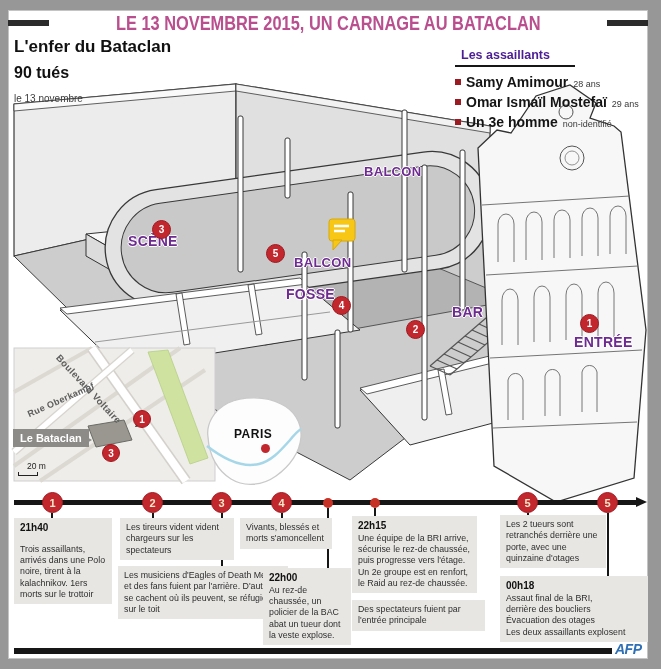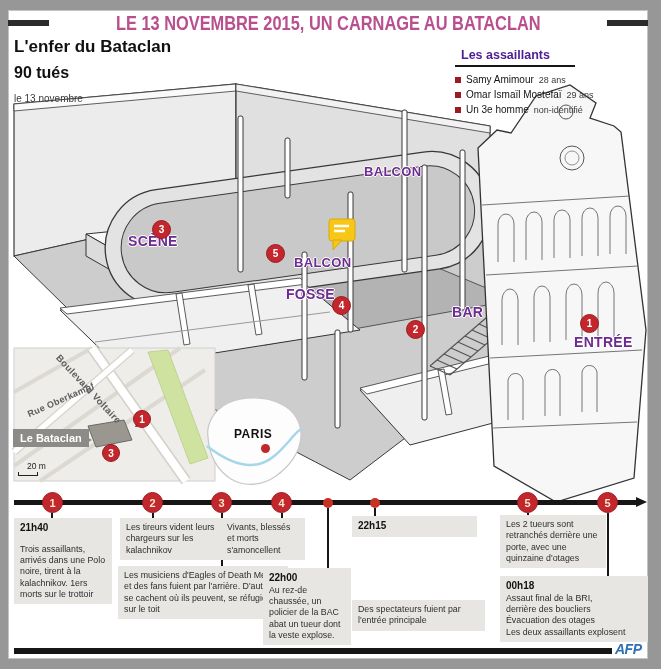--- a/index.html
+++ b/index.html
@@ -24,21 +24,21 @@
   .subtitle{left:14px;top:37px;font-size:17px;font-weight:bold;color:#111;}
   .toll{left:14px;top:64px;font-size:16px;font-weight:bold;color:#111;}
   .tolldate{left:14px;top:93px;font-size:10px;color:#3c3c3c;}
 
   
   .assail{left:455px;top:48px;width:195px;}
   .assail .hd{font-size:12.5px;font-weight:bold;color:#4c1d95;margin-left:6px;}
   .assail .rule{width:120px;height:2px;background:#161616;margin:3px 0 7px 0;}
   .arow{display:flex;align-items:baseline;gap:5px;margin-bottom:4px;}
   .arow .sq{width:6px;height:6px;background:#9c1b22;flex:none;align-self:center;}
-  .arow .nm{font-size:10px;font-weight:normal;color:#141414;}
+  .arow .nm{font-size:14px;font-weight:bold;color:#141414;}
   .arow .dt{font-size:9px;color:#3a3a3a;}
 
   
   .vlabel{color:#6d2a90;font-weight:bold;letter-spacing:.3px;
     text-shadow:0 1px 0 #fff,0 -1px 0 #fff,1px 0 0 #fff,-1px 0 0 #fff;}
   .marker{width:19px;height:19px;border-radius:50%;background:#c1272d;
     border:1px solid #9e1a20;color:#fff;font-size:10px;font-weight:bold;
     display:flex;align-items:center;justify-content:center;box-sizing:border-box;}
 
   
@@ -260,27 +260,28 @@
   <div class="conn" style="left:374px;top:508px;height:8px"></div>
   <div class="conn" style="left:527px;top:513px;height:4px"></div>
   <div class="conn" style="left:607px;top:513px;height:63px"></div>
 
   <div class="tbox" style="left:14px;top:518px;width:98px">
     <div class="ttime">21h40</div>
     <div class="gap"></div>
     <div>Trois assaillants, arrivés dans une Polo noire, tirent à la kalachnikov. 1ers morts sur le trottoir</div>
   </div>
   <div class="tbox" style="left:120px;top:518px;width:114px">
-    <div>Les tireurs vident leurs chargeurs sur les kalachnikov</div>
-  </div>
-  <div class="tbox" style="left:221px;top:518px;width:84px">
+    <div>Les tireurs vident vident chargeurs sur les spectateurs</div>
+  </div>
+  <div class="tbox" style="left:240px;top:518px;width:92px">
     <div>Vivants, blessés et morts s'amoncellent</div>
   </div>
   <div class="tbox" style="left:352px;top:516px;width:125px">
     <div class="ttime">22h15</div>
+    <div>Une équipe de la BRI arrive, sécurise le rez-de chaussée, puis progresse vers l'étage. Un 2e groupe est en renfort, le Raid au rez-de chaussée.</div>
   </div>
   <div class="tbox" style="left:500px;top:515px;width:106px">
     <div>Les 2 tueurs sont retranchés derrière une porte, avec une quinzaine d'otages</div>
   </div>
 
   <div class="tbox" style="left:118px;top:566px;width:170px">
     <div>Les musiciens d'Eagles of Death Metal et des fans fuient par l'arrière. D'autres se cachent où ils peuvent, se réfugient sur le toit</div>
   </div>
   <div class="tbox" style="left:263px;top:568px;width:88px">
     <div class="ttime">22h00</div>

